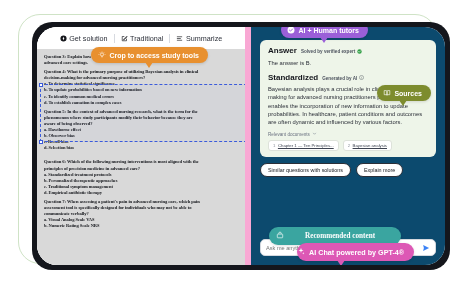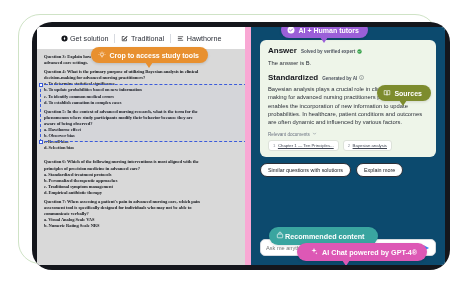--- a/index.html
+++ b/index.html
@@ -25,21 +25,21 @@
     position: absolute;
     left: 32px; top: 22px;
     width: 418px; height: 248px;
     background: #14161c;
     border-radius: 20px;
     padding: 5px;
   }
   #screen {
     width: 100%; height: 100%;
     background: #ffffff;
-    border-radius: 4px;
+    border-radius: 20px;
     overflow: hidden;
     display: flex;
     position: relative;
     justify-content: center;
   }
 
   
   #left-pane {
     width: 208px;
     height: 100%;
@@ -295,49 +295,50 @@
   }
 
   
   #rec-badge {
     position: absolute;
     left: 18px; top: 200px;
     background: #3aa5a0;
     color: #ffffff;
     font-size: 7.2px;
     font-weight: bold;
-    padding: 4px 14px 4px 7px;
+    padding: 4px 26px 4px 7px;
     border-radius: 11px;
     display: flex;
     align-items: center;
-    gap: 1px;
+    gap: 21px;
     white-space: nowrap;
     z-index: 8;
     box-shadow: 0 1px 3px rgba(0,0,0,0.12);
+    font-family: Liberation Serif, serif;
   }
   #rec-badge::after {
     content: "";
     position: absolute;
     left: 34%; bottom: -5px;
     margin-left: -4.5px;
     width: 0; height: 0;
     border-left: 4.5px solid transparent;
     border-right: 4.5px solid transparent;
     border-top: 6px solid #3aa5a0;
   }
 
   
   #gpt-badge {
     position: absolute;
     left: 46px; top: 216px;
     background: #dd58b5;
     color: #ffffff;
     font-size: 7.2px;
     font-weight: bold;
-    padding: 4px 10px 4px 13px;
+    padding: 4px 10px 4px 0;
     border-radius: 11px;
     display: flex;
     align-items: center;
     gap: 4px;
     white-space: nowrap;
     z-index: 9;
     box-shadow: 0 1px 3px rgba(0,0,0,0.12);
   }
   #gpt-badge::after {
     content: "";
@@ -411,21 +412,21 @@
           </span>
           <span>Traditional</span>
         </div>
         <div class="tool-sep"></div>
         <div class="tool-btn">
           <span class="tb-icon">
             <svg width="7" height="7" viewBox="0 0 16 16" stroke="#15171c" stroke-width="1.5">
                 <path d="M2 4h12M2 8h9M2 12h12"></path>
               </svg>
           </span>
-          <span>Hawthorne</span>
+          <span>Summarize</span>
         </div>
       </div>
 
       <div id="doc-body">
 
         <div class="q-block">
           <div class="q-line">Question 3: Explain how evidence-based practice improves patient outcomes in</div>
           <div class="q-line">advanced care settings.</div>
         </div>
 

